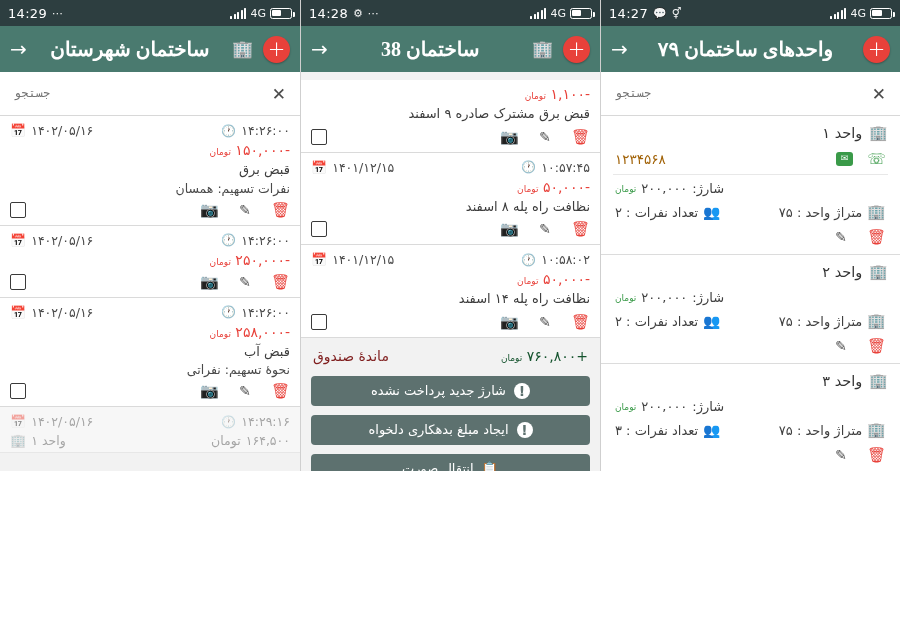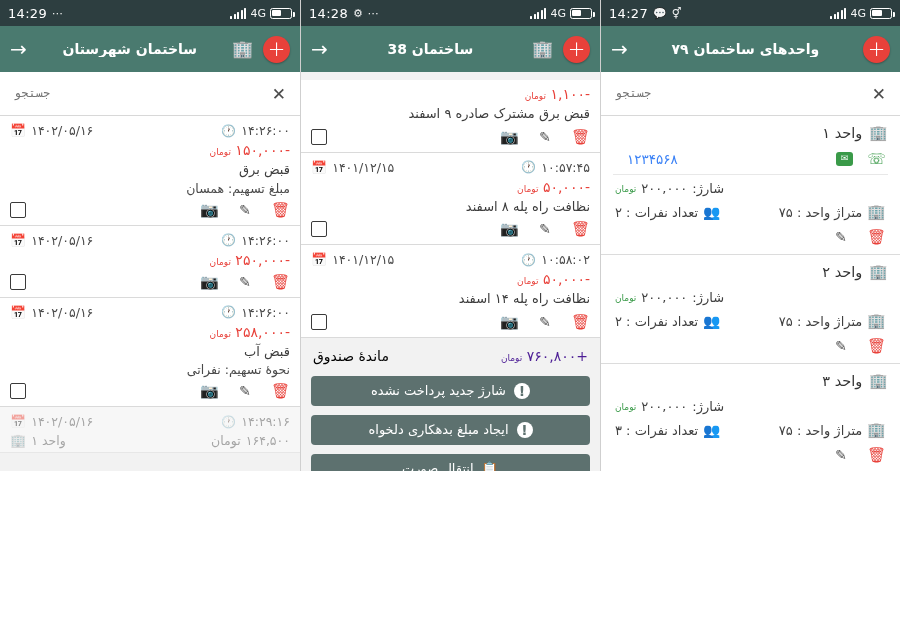--- a/index.html
+++ b/index.html
@@ -67,26 +67,27 @@
   .appbar {
     height: 46px;
     background: #4a7a6f;
     color: #fff;
     display: flex;
     align-items: center;
     justify-content: space-between;
     padding: 0 10px;
   }
   .appbar-title {
-    font-size: 14px;
+    font-size: 20px;
     font-weight: bold;
     flex: 1;
     text-align: center;
     white-space: nowrap;
     overflow: hidden;
+    font-family: Liberation Serif, serif;
   }
   .appbar-icons { display: flex; align-items: center; gap: 9px; }
   .fab-add {
     width: 27px; height: 27px; border-radius: 50%;
     background: #e8413a; color: #fff;
     display: flex; align-items: center; justify-content: center;
     font-size: 21px; line-height: 1; font-weight: 300;
     box-shadow: 0 1px 2px rgba(0,0,0,.3);
   }
   .arrow-back { font-size: 20px; line-height: 1; }
@@ -120,21 +121,21 @@
     display:flex; align-items:center; justify-content:flex-start; gap:7px;
     margin-bottom: 4px;
   }
   .ucard-title { font-size: 14.5px; color: #333; }
   .gicon { color: #3a9a49; font-size: 15px; line-height: 1; }
   .ucard-contact {
     display:flex; align-items:center; justify-content:space-between;
     padding: 5px 2px 6px 2px;
     border-bottom: 1px solid #e8e8e8;
   }
-  .ucard-contact .num { font-size: 13.5px; color:#3b82f6;margin-left:12px; }
+  .ucard-contact .num { font-size: 13.5px; color:#a16207; }
   .c-icons { display:flex; align-items:center; gap:14px; }
   .sms-ic {
     background:#3a9a49; color:#fff; font-size:9px; border-radius:3px;
     padding:2px 5px; line-height:1.1;
   }
   .phone-ic { color:#3a9a49; font-size:15px; }
   .ucard-row {
     display:flex; align-items:center; justify-content:space-between;
     padding: 6px 2px 2px 2px;
     font-size: 13px; color:#3f3f3f;
@@ -182,22 +183,22 @@
     display:inline-block;
   }
   .cam { color:#4f4f4f; font-size:15px; }
 
   
   .balrow {
     display:flex; align-items:center; justify-content:space-between;
     padding: 10px 12px 12px 12px;
     background:#f2f2f2;
   }
-  .balrow .lbl { font-size:14px; color:#000000; }
-  .balrow .val { font-size:14px; color:#4c1d95; }
+  .balrow .lbl { font-size:14px; color:#7f1d1d; }
+  .balrow .val { font-size:14px; color:#14532d; }
   .balrow .val .unit { font-size:9px; }
 
   
   .btnwrap { padding: 0 10px; }
   .abtn {
     background:#5d716f; color:#fff; border-radius:4px;
     height: 30px; margin-bottom: 9px;
     display:flex; align-items:center; justify-content:center; gap:8px;
     font-size: 13px;
   }
@@ -532,21 +533,21 @@
           <span class="hdr-seg">
             <span>۱۴۰۲/۰۵/۱۶</span>
             <span class="cal-ic">📅</span>
           </span>
         </div>
         <div class="amount">
           <span>-۱۵۰,۰۰۰</span>
           <span class="unit">تومان</span>
         </div>
         <div class="tdesc">قبض برق</div>
-        <div class="tsub">مبلغ تسهیم: همسان</div>
+        <div class="tsub">نفرات تسهیم: همسان</div>
         <div class="tcard-actions">
           <div class="left">
             <span class="trash">🗑</span>
             <span class="pencil">✎</span>
             <span class="cam">📷</span>
           </div>
           <span class="chk"></span>
         </div>
       </div>
 

